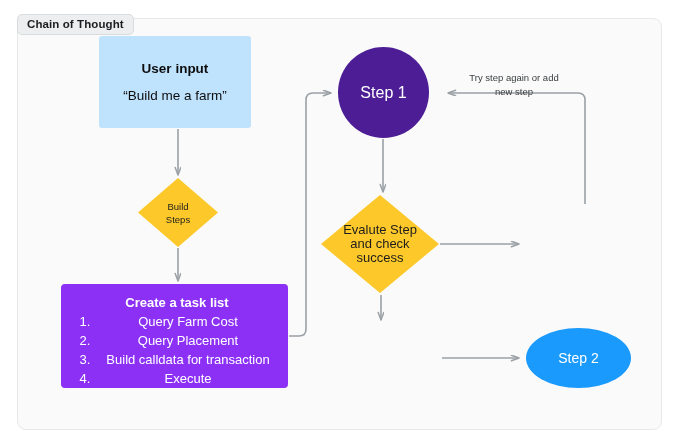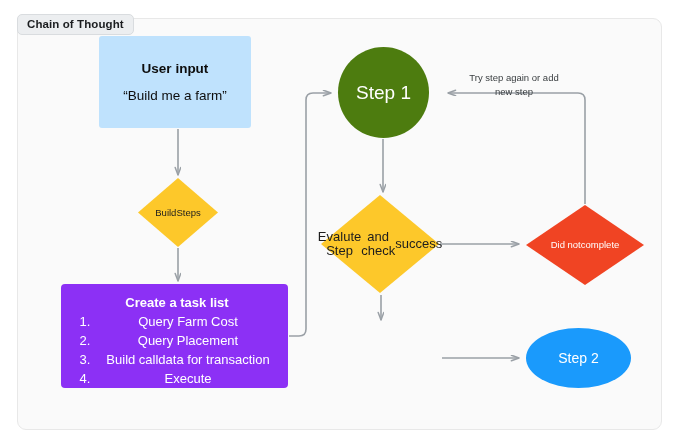--- a/index.html
+++ b/index.html
@@ -91,21 +91,21 @@
     left: 0; top: 0;
     width: 100%; height: 100%;
   }
   .diamond .label {
     position: absolute;
     left: 0; top: 0;
     width: 100%; height: 100%;
     display: flex;
     align-items: center;
     justify-content: center;
-    flex-direction: row;
+    flex-direction: column;
     text-align: center;
     z-index: 3;
   }
 
   #node-build-steps { left: 120px; top: 159px; width: 80px; height: 69px; }
   #node-build-steps .label { font-size: 9.5px; color: #1d1d1d; line-height: 13px; }
 
   #node-evaluate { left: 303px; top: 176px; width: 118px; height: 98px; }
   #node-evaluate .label { font-size: 13px; color: #1d1d1d; line-height: 14px; }
 
@@ -141,24 +141,24 @@
     line-height: 19px;
   }
   #node-task-list ol li { padding-left: 2px; }
 
   
   #node-step1 {
     left: 320px;
     top: 28px;
     width: 91px;
     height: 91px;
-    background: #4d7c0f;
+    background: #4c1d95;
     border-radius: 50%;
     color: #ffffff;
-    font-size: 19px;
+    font-size: 16px;
   }
   #node-step2 {
     left: 508px;
     top: 309px;
     width: 105px;
     height: 60px;
     background: #1a9afc;
     border-radius: 50%;
     color: #ffffff;
     font-size: 14px;
@@ -248,29 +248,20 @@
       <svg class="shape" viewBox="0 0 118 98" preserveAspectRatio="none">
         <polygon points="59,0 118,49 59,98 0,49" fill="#fdc82a"></polygon>
       </svg>
       <div class="label">
         <span>Evalute Step</span>
         <span>and check</span>
         <span>success</span>
       </div>
     </div>
 
-    <div id="node-didnot" class="diamond">
-      <svg class="shape" viewBox="0 0 118 80" preserveAspectRatio="none">
-        <polygon points="59,0 118,40 59,80 0,40" fill="#f04423"></polygon>
-      </svg>
-      <div class="label">
-        <span>Did not</span>
-        <span>complete</span>
-      </div>
-    </div>
 
 
     <div id="node-step2" class="node">
       <span>Step 2</span>
     </div>
 
   </div>
 </div>
 
 </body></html>

